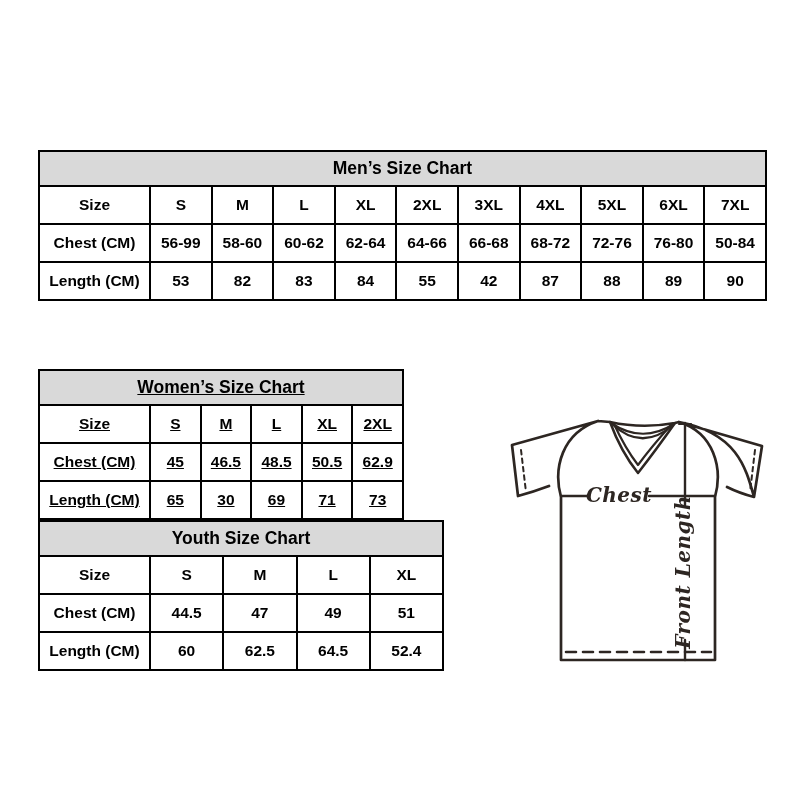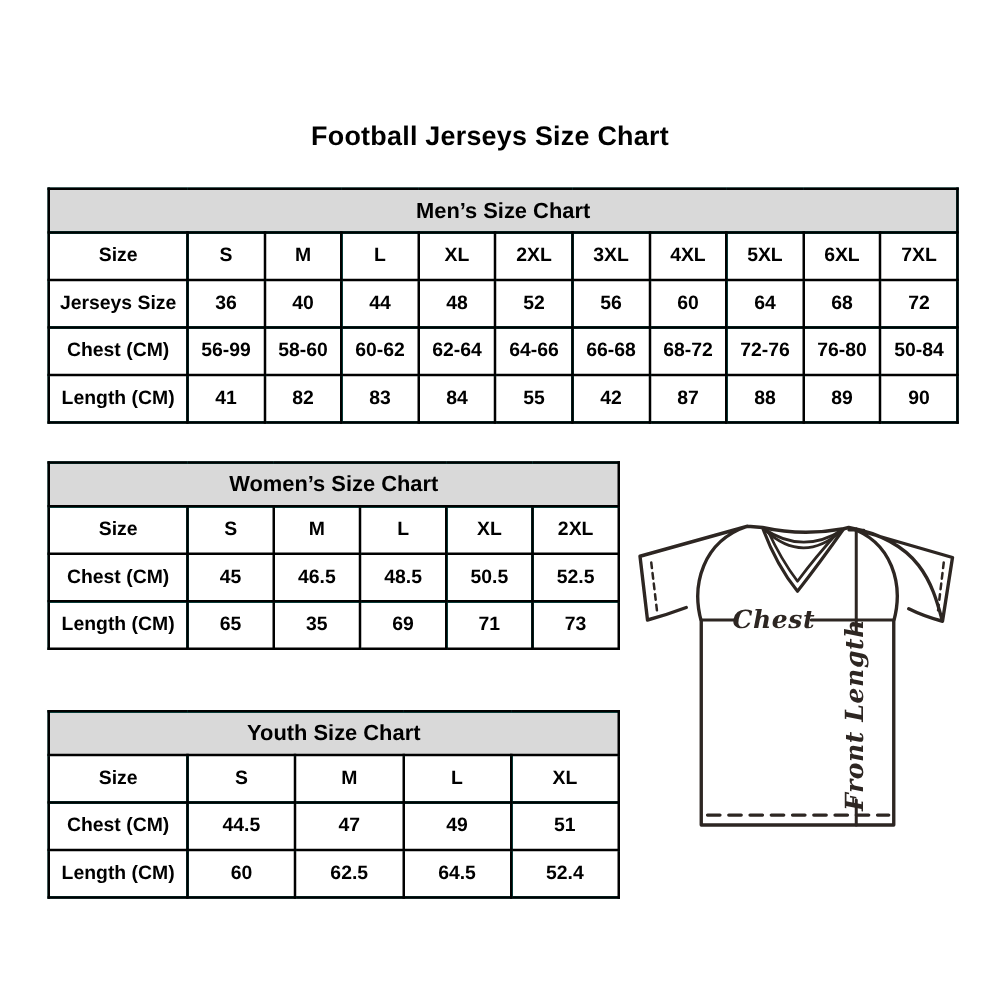--- a/index.html
+++ b/index.html
@@ -20,21 +20,21 @@
     font-size: 21.5px;
     font-weight: bold;
     letter-spacing: 0.2px;
     color: #000;
   }
 
   table.size-table {
     position: absolute;
     border-collapse: collapse;
     table-layout: fixed;
-    background: #0f766e;
+    background: #7f1d1d;
   }
   table.size-table th, table.size-table td {
     border: 2px solid #000;
     text-align: center;
     vertical-align: middle;
     padding: 0;
     overflow: hidden;
     white-space: nowrap;
   }
   table.size-table .title-row th {
@@ -45,41 +45,40 @@
   }
   table.size-table tbody th, table.size-table tbody td {
     height: 36px;
     font-size: 15.5px;
     font-weight: bold;
     background: #fff;
   }
   col.label-col { width: 111px; }
 
   #mens-table   { left: 38px; top: 150px; width: 729px; }
-  #womens-table { left: 38px; top: 369px; width: 458px; }
-  #youth-table  { left: 38px; top: 568px; width: 458px; }
+  #womens-table { left: 38px; top: 369px; width: 366px; text-decoration: underline; }
+  #youth-table  { left: 38px; top: 520px; width: 406px; }
 
   .jersey-diagram {
     position: absolute;
     left: 495px; top: 393px;
     width: 292px; height: 290px;
   }
   .jersey-label {
     font-family: "DejaVu Serif", serif;
     font-style: italic;
     font-weight: bold;
     fill: #2d2622;
   }
 </style>
 </head>
 <body>
 
 <div class="page">
 
-  <h1 class="page-title">Football Jerseys Size Chart</h1>
 
   <table id="mens-table" class="size-table">
       <colgroup>
         <col class="label-col">
         <col>
         <col>
         <col>
         <col>
         <col>
         <col>
@@ -101,48 +100,35 @@
           <td>L</td>
           <td>XL</td>
           <td>2XL</td>
           <td>3XL</td>
           <td>4XL</td>
           <td>5XL</td>
           <td>6XL</td>
           <td>7XL</td>
         </tr>
         <tr>
-          <th>Jerseys Size</th>
-          <td>36</td>
-          <td>40</td>
-          <td>44</td>
-          <td>48</td>
-          <td>52</td>
-          <td>56</td>
-          <td>60</td>
-          <td>64</td>
-          <td>68</td>
-          <td>72</td>
-        </tr>
-        <tr>
           <th>Chest (CM)</th>
           <td>56-99</td>
           <td>58-60</td>
           <td>60-62</td>
           <td>62-64</td>
           <td>64-66</td>
           <td>66-68</td>
           <td>68-72</td>
           <td>72-76</td>
           <td>76-80</td>
           <td>50-84</td>
         </tr>
         <tr>
           <th>Length (CM)</th>
-          <td>41</td>
+          <td>53</td>
           <td>82</td>
           <td>83</td>
           <td>84</td>
           <td>55</td>
           <td>42</td>
           <td>87</td>
           <td>88</td>
           <td>89</td>
           <td>90</td>
         </tr>
@@ -171,26 +157,26 @@
           <td>L</td>
           <td>XL</td>
           <td>2XL</td>
         </tr>
         <tr>
           <th>Chest (CM)</th>
           <td>45</td>
           <td>46.5</td>
           <td>48.5</td>
           <td>50.5</td>
-          <td>52.5</td>
+          <td>62.9</td>
         </tr>
         <tr>
           <th>Length (CM)</th>
           <td>65</td>
-          <td>35</td>
+          <td>30</td>
           <td>69</td>
           <td>71</td>
           <td>73</td>
         </tr>
       </tbody>
   </table>
 
   <table id="youth-table" class="size-table">
       <colgroup>
         <col class="label-col">

